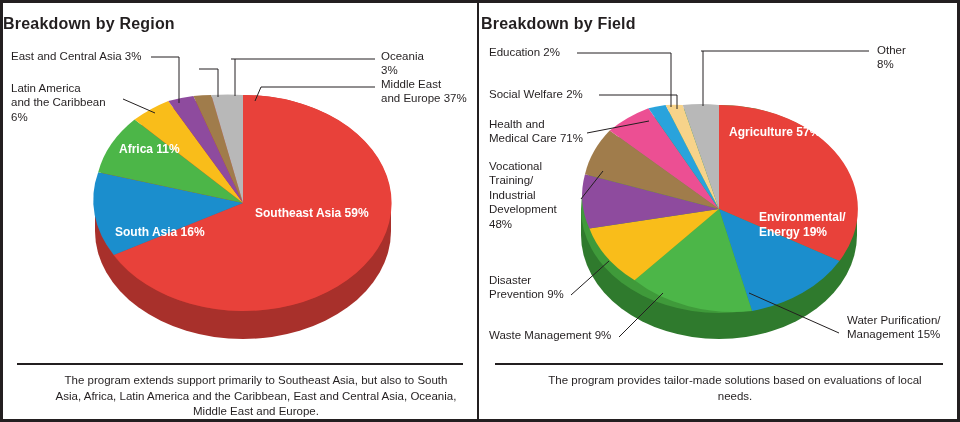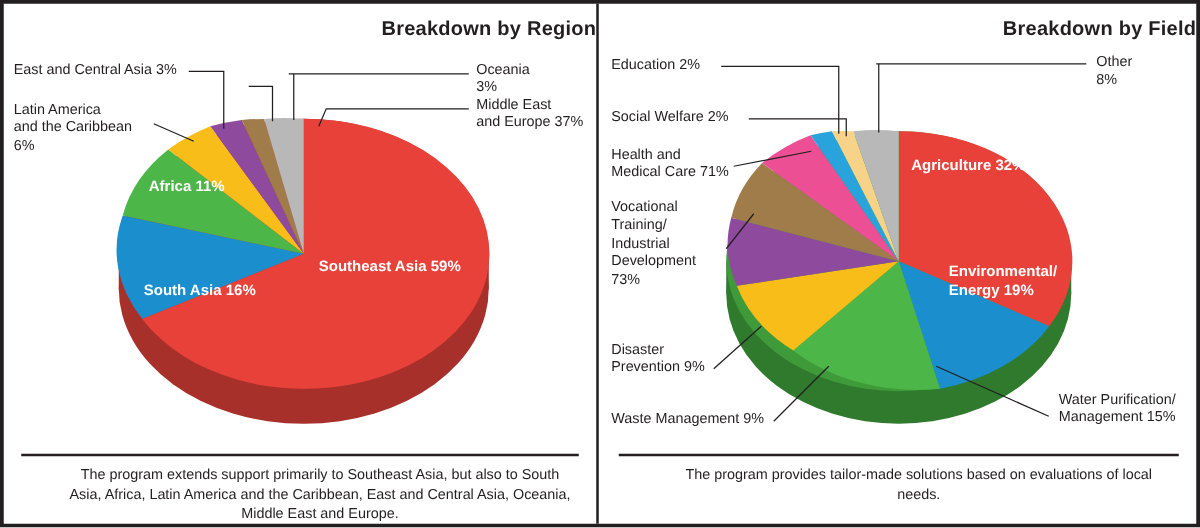--- a/index.html
+++ b/index.html
@@ -40,21 +40,21 @@
   }
   .panel-right {
     left: 481px;
     width: 476px;
   }
   .panel-title {
     position: absolute;
     top: 12px;
     left: 0;
     width: 100%;
-    text-align: right;
+    text-align: left;
     font-size: 16px;
     font-weight: bold;
     color: #231f20;
     letter-spacing: 0.2px;
   }
   .divider {
     position: absolute;
     left: 14px;
     right: 14px;
     top: 360px;
@@ -194,29 +194,29 @@
       </svg>
 
       <div class="lbl" style="left:8px; top:42px;">Education 2%</div>
       <div class="lbl" style="left:8px; top:84px;">Social Welfare 2%</div>
       <div class="lbl" style="left:8px; top:114px; width:100px;">Health and
 Medical Care 71%</div>
       <div class="lbl" style="left:8px; top:156px; width:84px;">Vocational
 Training/
 Industrial
 Development
-73%</div>
+48%</div>
       <div class="lbl" style="left:8px; top:270px; width:94px;">Disaster
 Prevention 9%</div>
       <div class="lbl" style="left:8px; top:325px;">Waste Management 9%</div>
       <div class="lbl" style="left:366px; top:310px; width:106px;">Water Purification/
 Management 15%</div>
       <div class="lbl" style="left:396px; top:40px;">Other 8%</div>
 
-      <div class="lbl white" style="left:248px; top:122px;">Agriculture 32%</div>
+      <div class="lbl white" style="left:248px; top:122px;">Agriculture 57%</div>
       <div class="lbl white" style="left:278px; top:207px;">Environmental/
 Energy 19%</div>
     </div>
 
     <div class="divider"></div>
     <div class="caption">The program provides tailor-made solutions based on evaluations of local needs.</div>
   </div>
 </div>
 
 </body></html>

